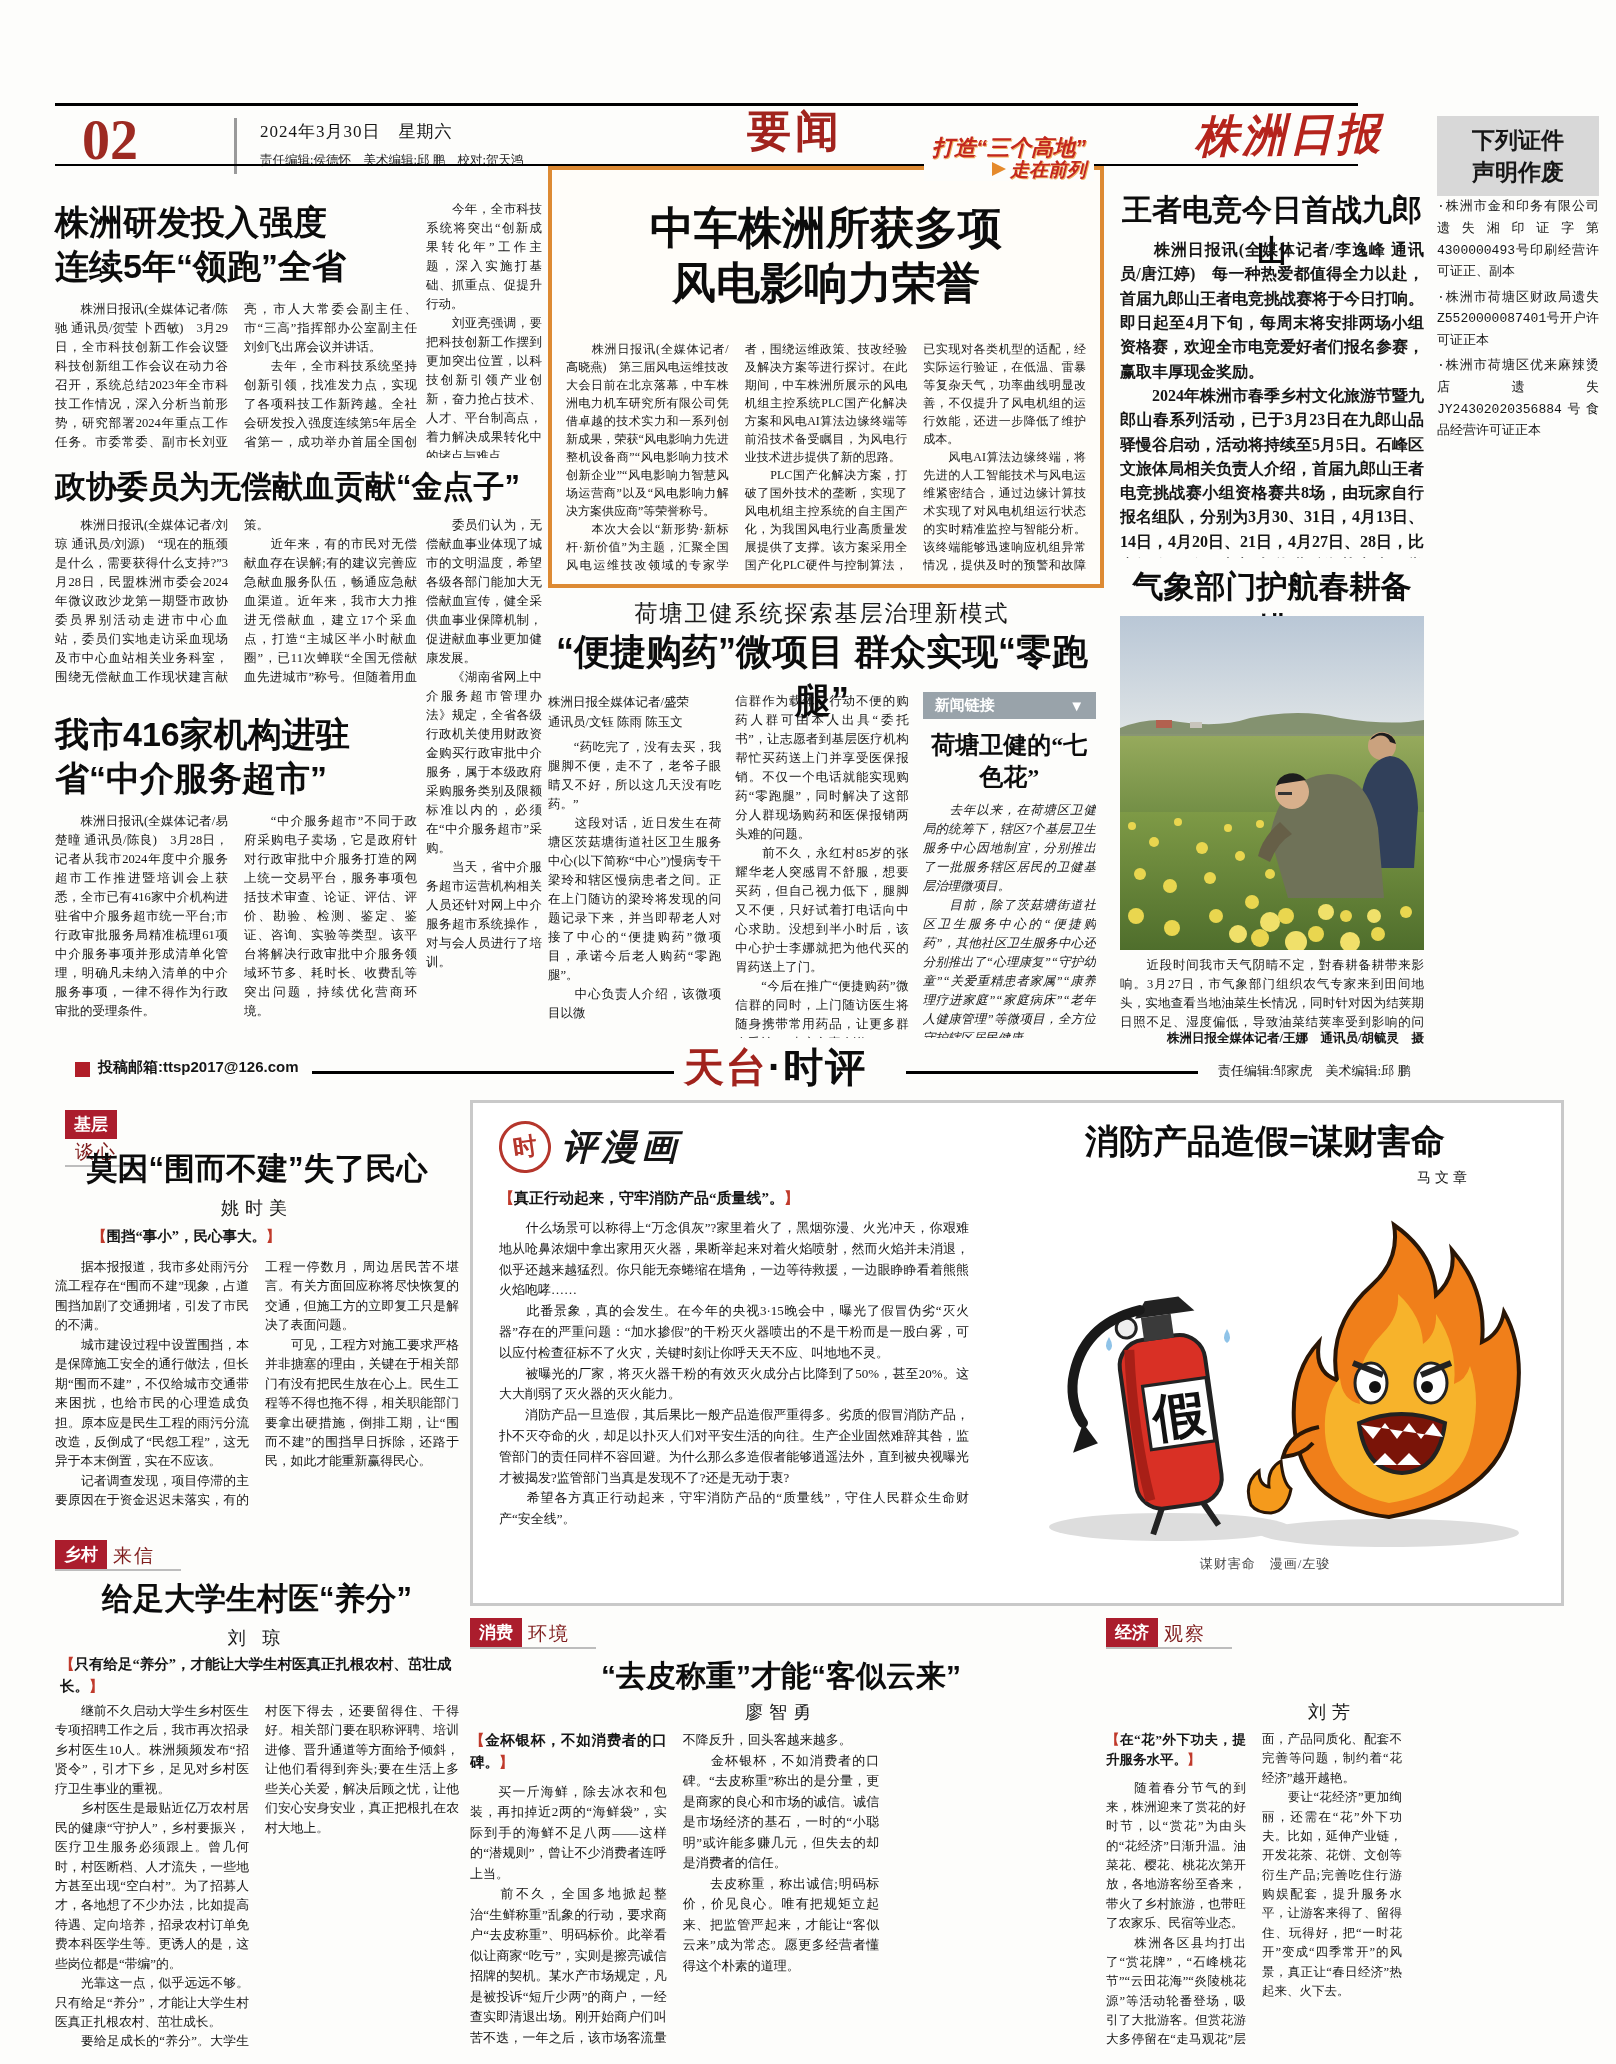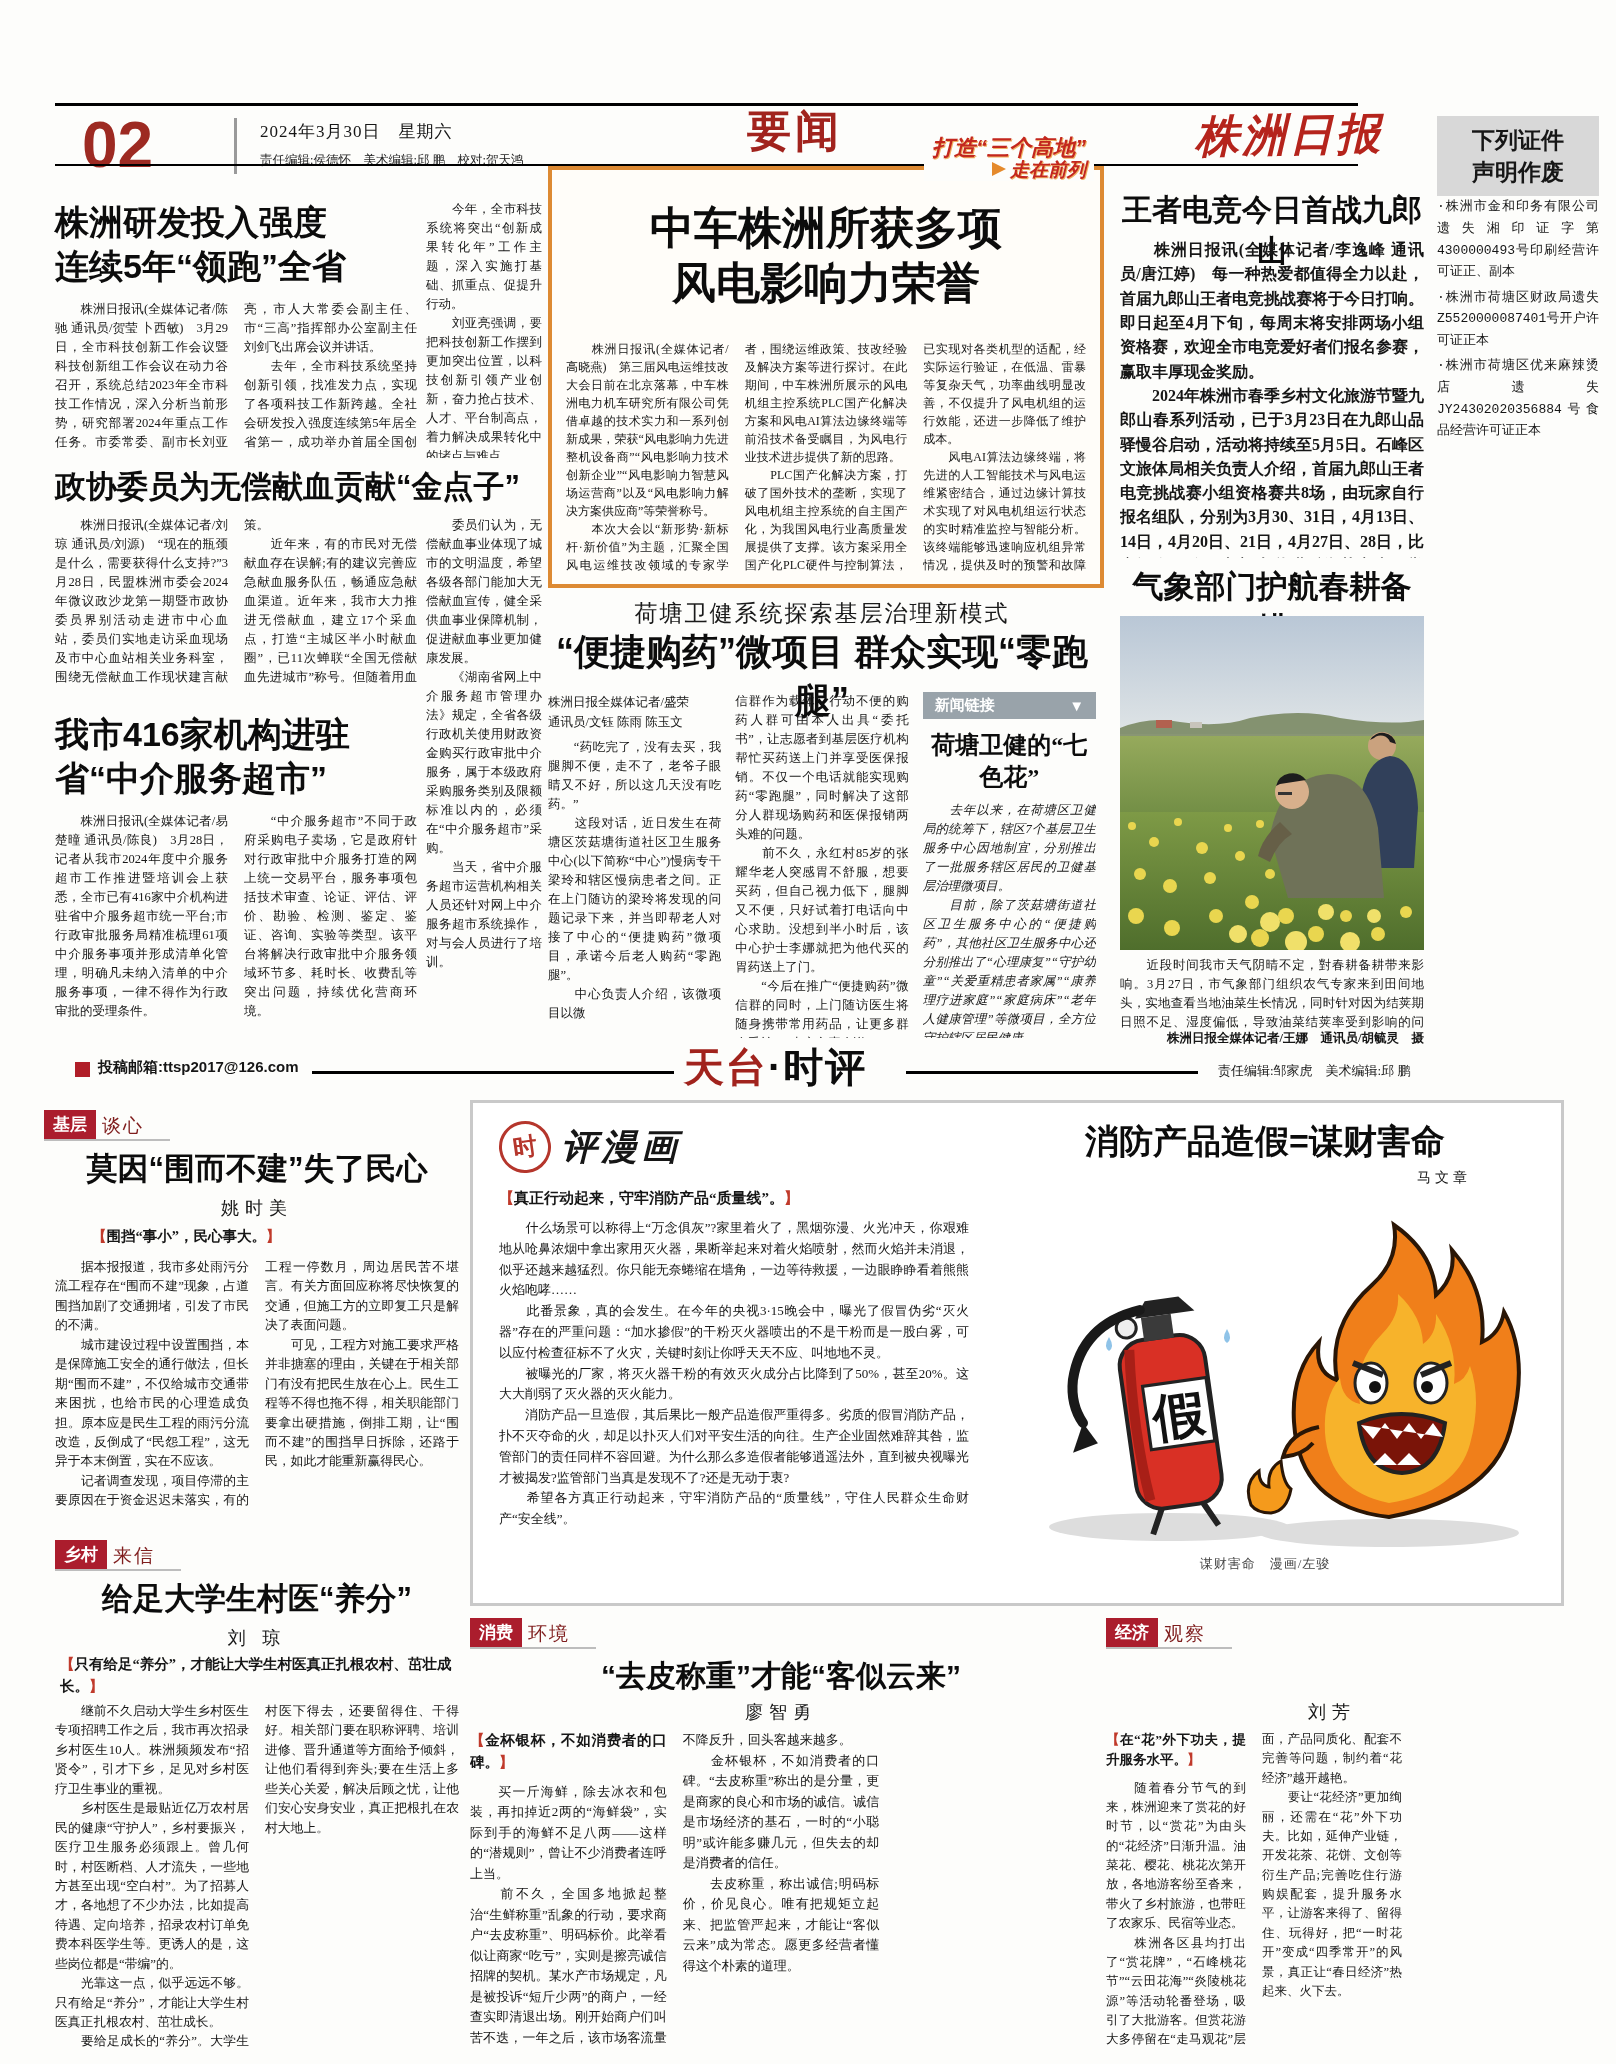--- a/index.html
+++ b/index.html
@@ -8,21 +8,21 @@
   .abs{position:absolute;}
   .rule{background:#000;}
   .hl{font-family:"Liberation Sans",sans-serif;font-weight:900;color:#0c0c0c;}
   .pre{white-space:pre-line;}
   .just{text-align:justify;text-justify:inter-ideograph;}
   .body-text{font-size:12.5px;line-height:1.52;overflow:hidden;}
   .cols2{column-count:2;column-gap:16px;column-fill:auto;}
   .cols3{column-count:3;column-gap:16px;column-fill:auto;}
   .center{text-align:center;}
   
-  .pagenum{font-family:Liberation Sans, sans-serif;font-weight:700;font-size:64px;color:#9d2a22;}
+  .pagenum{font-family:Liberation Serif, serif;font-weight:700;font-size:56px;color:#9d2a22;}
   .dateline{font-size:17px;letter-spacing:1px;}
   .editors{font-size:12.5px;color:#222;}
   .section-yaowen{font-family:"Liberation Sans",sans-serif;font-weight:900;font-size:44px;color:#a1231d;letter-spacing:4px;}
   .masthead{font-family:"DejaVu Serif",serif;font-style:italic;font-weight:900;font-size:44px;color:#b5241c;letter-spacing:3px;transform:rotate(-1deg);}
   
   .notice-title{background:#d8d8d8;font-family:"Liberation Sans",sans-serif;font-weight:900;font-size:23px;
     line-height:1.4;text-align:center;padding:8px 0;}
   .notice-body p{margin:0 0 4px 0;font-size:13px;line-height:1.66;text-align:justify;}
   
   .fbox{border:4px solid #dd8a33;background:#fffdf9;}
@@ -214,21 +214,21 @@
 
   <div class="abs" style="left:75px;top:1062px;width:15px;height:15px;background:#b01e28;"></div>
   <div class="abs" style="left:98px;top:1058px;font-size:15px;font-weight:700;font-family:'Liberation Sans',sans-serif;">投稿邮箱:ttsp2017@126.com</div>
   <div class="abs rule" style="left:312px;top:1071px;width:362px;height:3px;"></div>
   <div class="abs hl" style="left:684px;top:1040px;font-size:40px;letter-spacing:2px;">
     <span style="color:#a1231d;">天台</span><span>·时评</span>
   </div>
   <div class="abs rule" style="left:906px;top:1071px;width:292px;height:3px;"></div>
   <div class="abs" style="left:1218px;top:1062px;font-size:13px;">责任编辑:邹家虎　美术编辑:邱 鹏</div>
 
-  <div class="abs catbadge" style="left:44px;top:1110px;">
+  <div class="abs catbadge" style="left:65px;top:1110px;flex-direction:column;">
     <span class="red">基层</span>
     <span class="gry">谈心</span>
   </div>
   <div class="abs hl center" style="left:55px;top:1148px;width:404px;font-size:31px;">莫因“围而不建”失了民心</div>
   <div class="abs byline center" style="left:55px;top:1196px;width:404px;">姚时美</div>
   <div class="abs pullq" style="left:92px;top:1226px;width:330px;">
     <span class="bk">【</span><span>围挡“事小”，民心事大。</span><span class="bk">】</span>
   </div>
   <div class="abs body-text cols2 just pre" style="left:55px;top:1258px;width:404px;height:272px;font-size:12.8px;">　　据本报报道，我市多处雨污分流工程存在“围而不建”现象，占道围挡加剧了交通拥堵，引发了市民的不满。
 　　城市建设过程中设置围挡，本是保障施工安全的通行做法，但长期“围而不建”，不仅给城市交通带来困扰，也给市民的心理造成负担。原本应是民生工程的雨污分流改造，反倒成了“民怨工程”，这无异于本末倒置，实在不应该。

